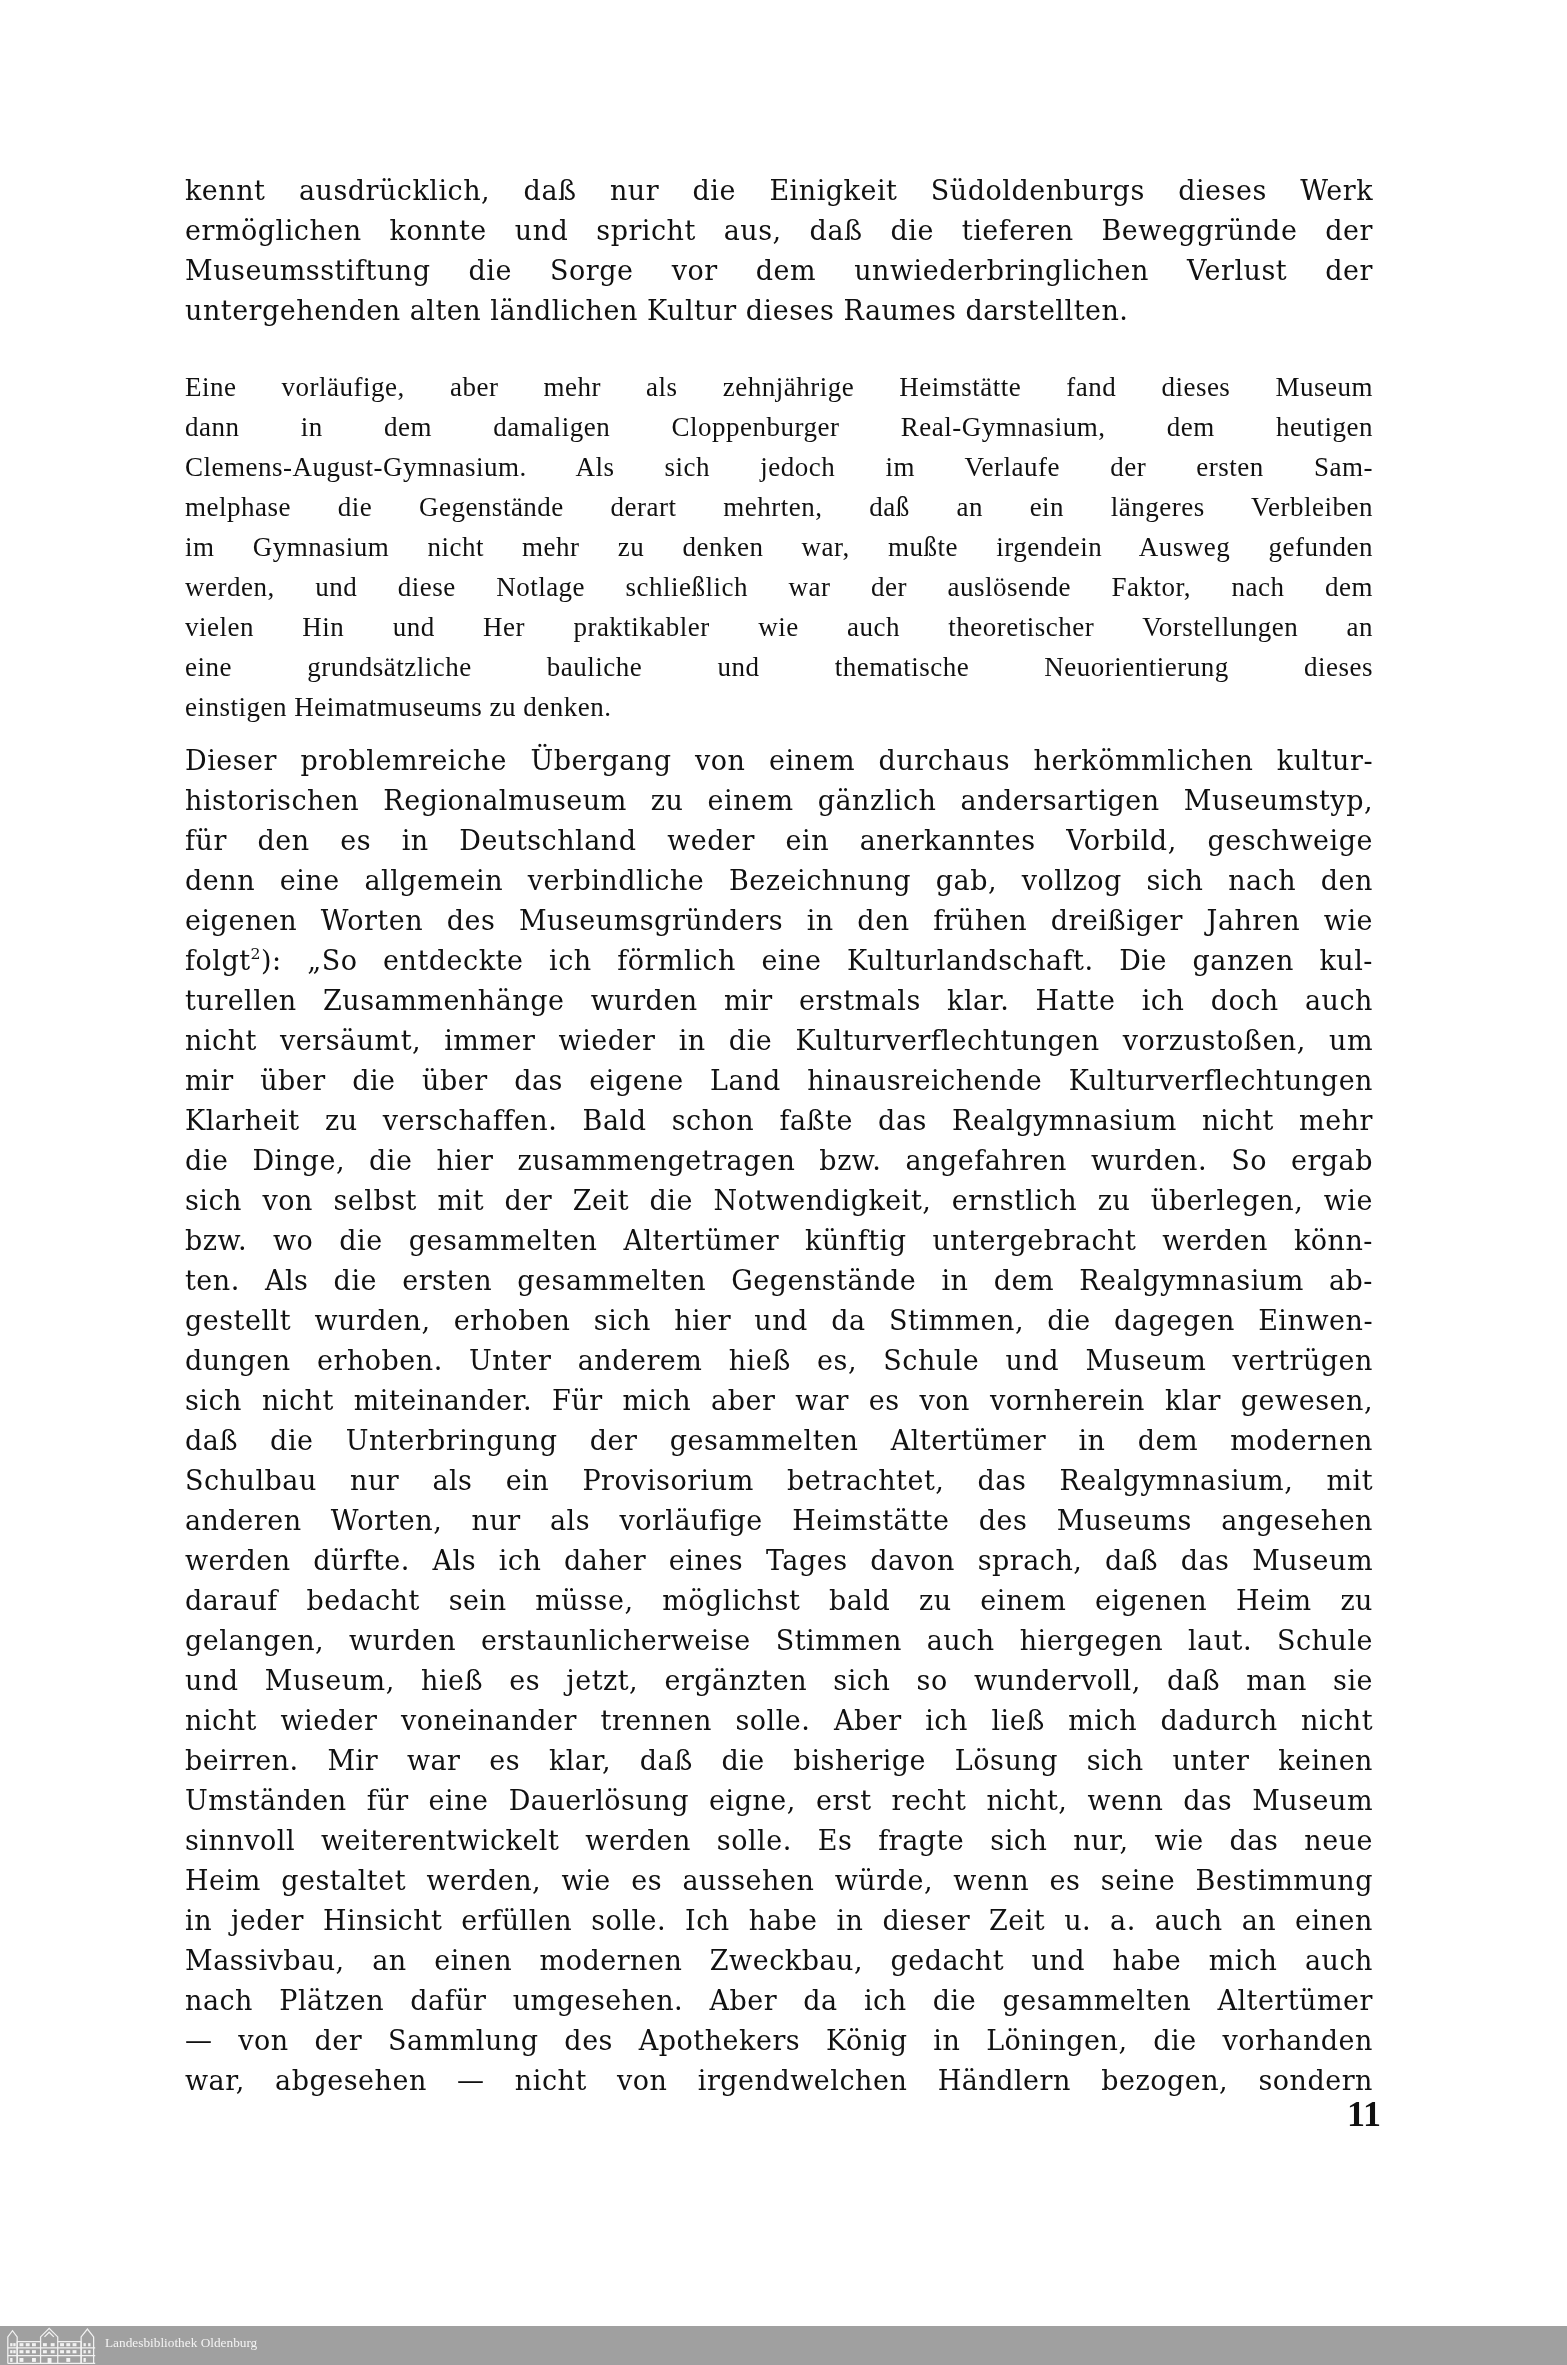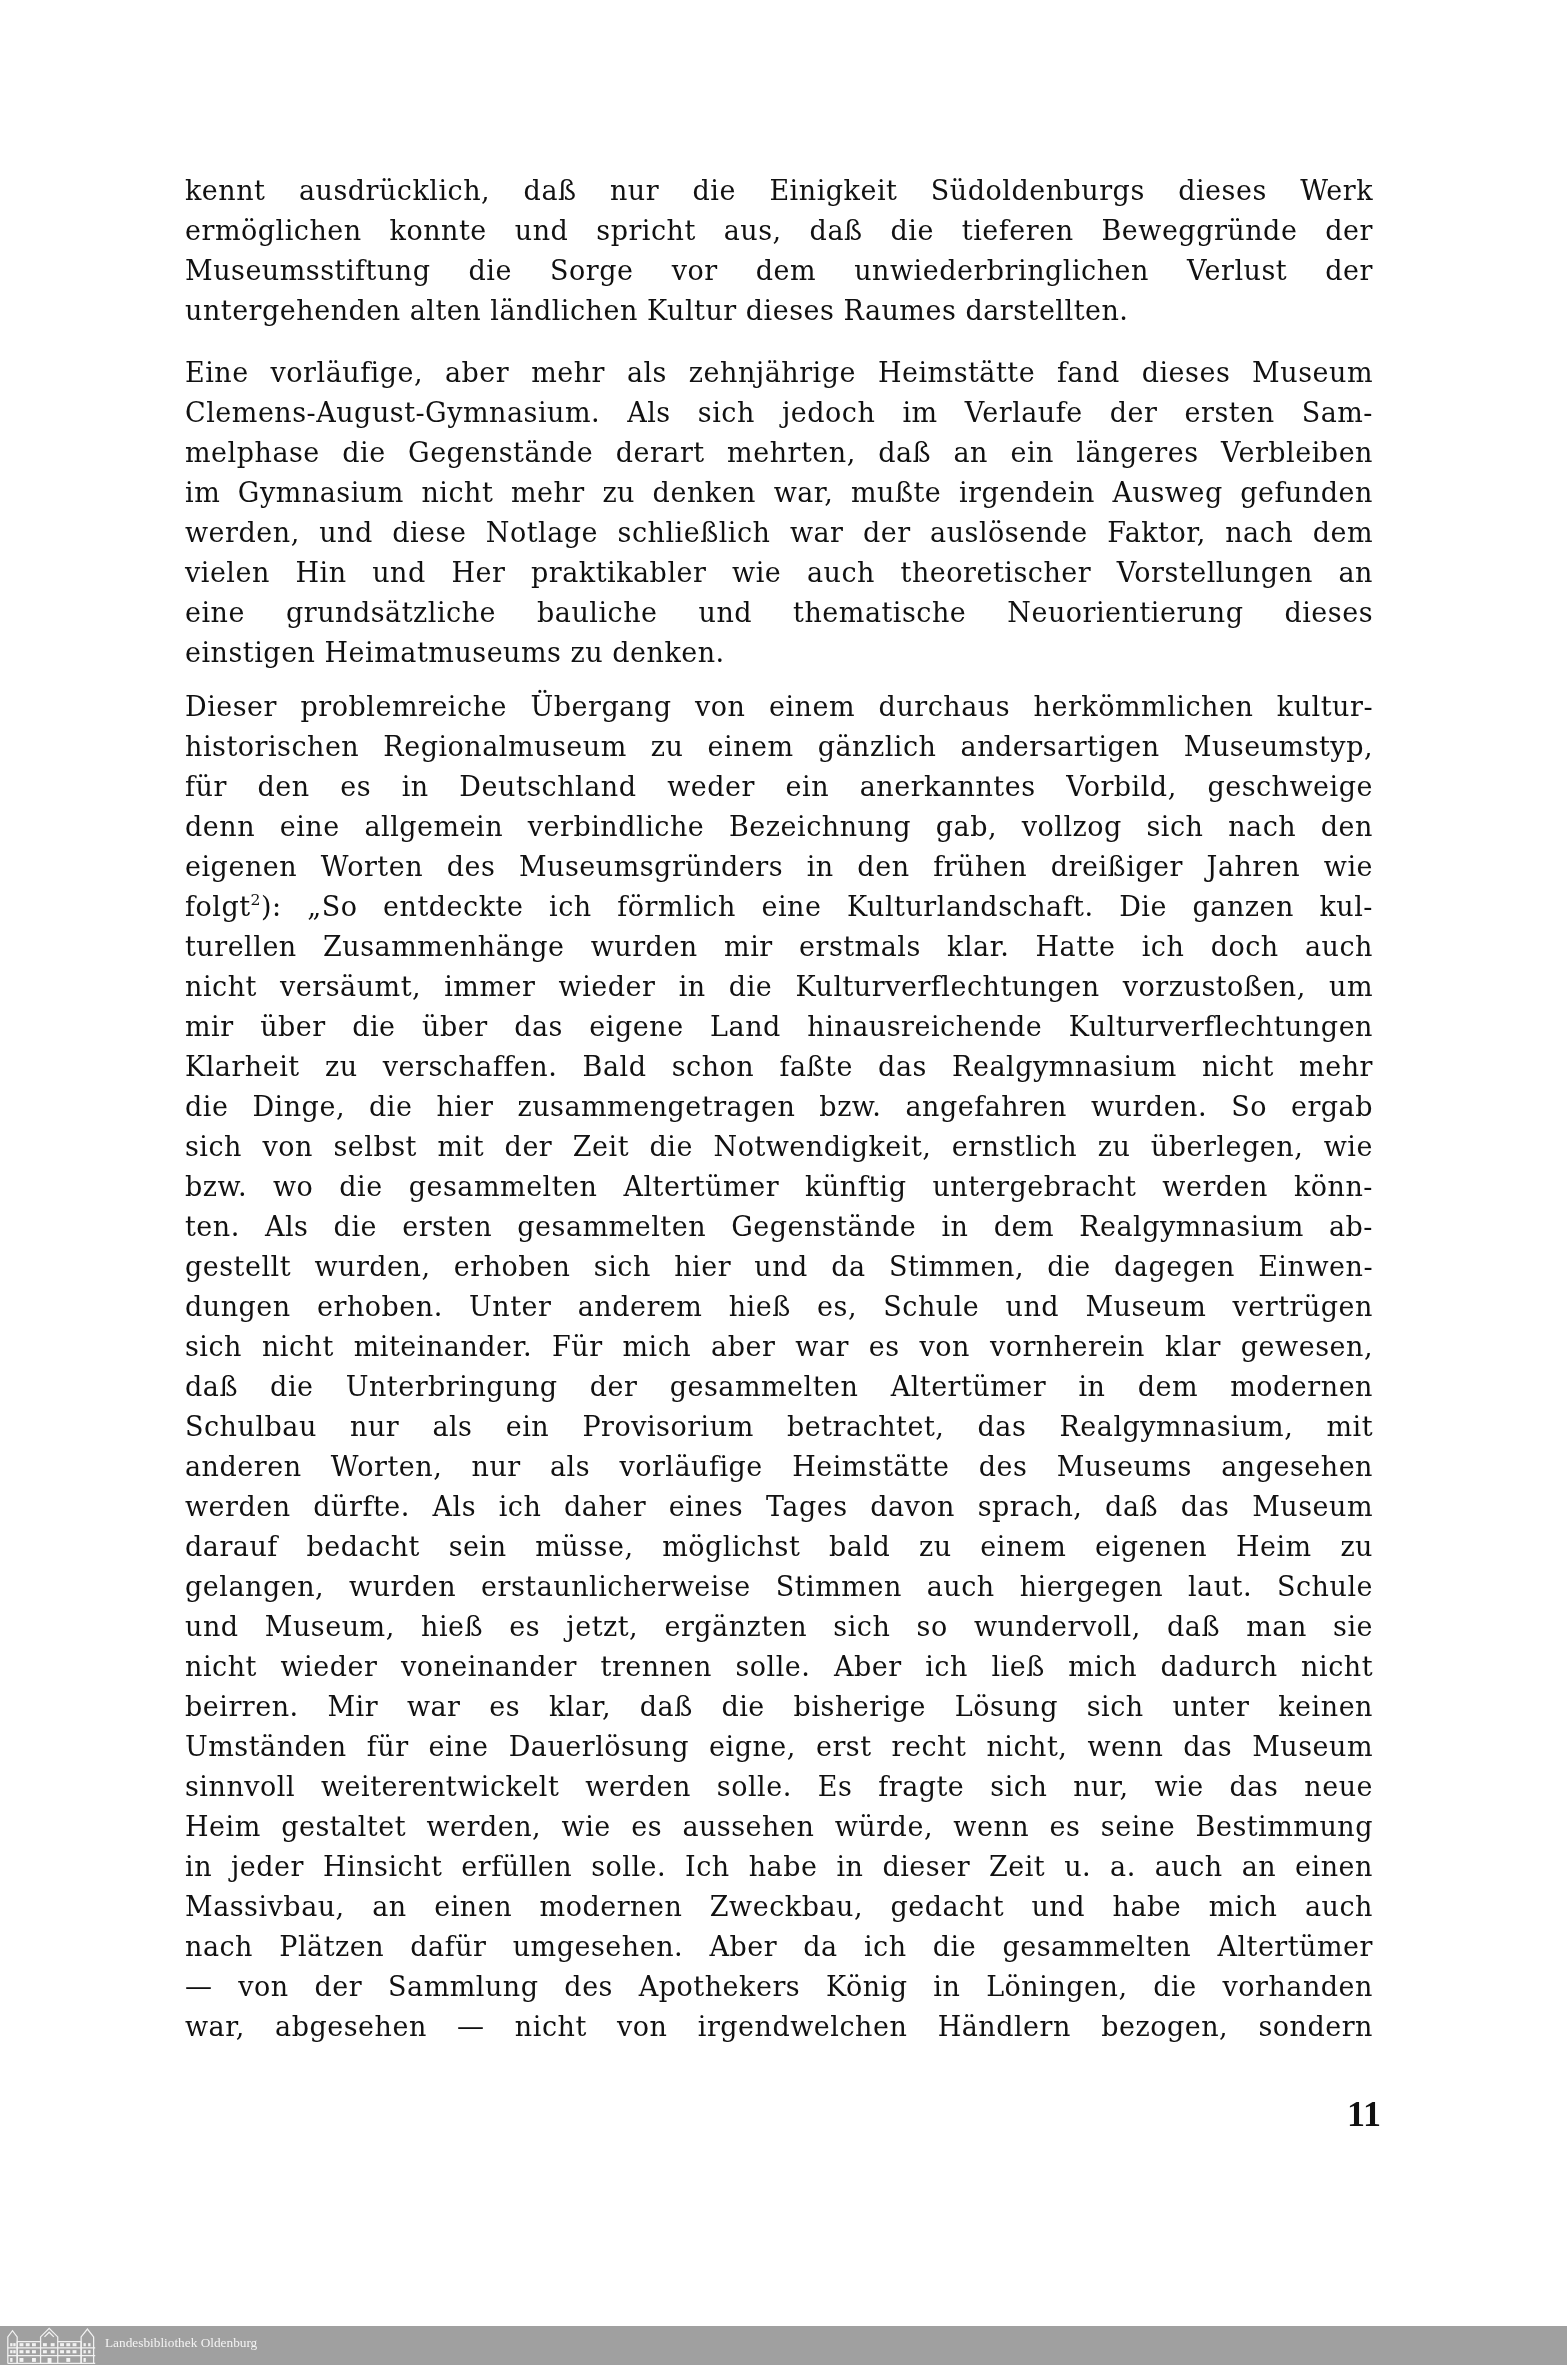--- a/index.html
+++ b/index.html
@@ -15,21 +15,21 @@
     line-height: 40px;
     color: #111111;
     letter-spacing: 0.5px;
   }
   .para {
     margin: 0;
     text-align: justify;
     hyphens: manual;
   }
   .para + .para { margin-top: 11px; }
-  .para.p2 { margin-top: 22px; }
+  .para.p2 { margin-top: 36px; font-family: Liberation Serif, serif; }
   .para.p3 { margin-top: 14px; }
   .line { display: block; text-align: justify; text-align-last: justify; white-space: nowrap; height: 40px; overflow: visible; }
   .line.last { text-align-last: left; }
   .sup { font-size: 15.7px; vertical-align: 11px; line-height: 0; }
   .page-number {
     position: absolute;
     left: 1347px;
     top: 2093px;
     font-family: "Liberation Serif", "DejaVu Serif", serif;
     font-weight: bold;
@@ -63,20 +63,21 @@
 <div class="page">
   <div class="text-block">
     <div class="para p1">
       <span class="line">kennt ausdrücklich, daß nur die Einigkeit Südoldenburgs dieses Werk</span>
       <span class="line">ermöglichen konnte und spricht aus, daß die tieferen Beweggründe der</span>
       <span class="line">Museumsstiftung die Sorge vor dem unwiederbringlichen Verlust der</span>
       <span class="line last">untergehenden alten ländlichen Kultur dieses Raumes darstellten.</span>
     </div>
     <div class="para p2">
       <span class="line">Eine vorläufige, aber mehr als zehnjährige Heimstätte fand dieses Museum</span>
+      <span class="line">dann in dem damaligen Cloppenburger Real-Gymnasium, dem heutigen</span>
       <span class="line">Clemens-August-Gymnasium. Als sich jedoch im Verlaufe der ersten Sam-</span>
       <span class="line">melphase die Gegenstände derart mehrten, daß an ein längeres Verbleiben</span>
       <span class="line">im Gymnasium nicht mehr zu denken war, mußte irgendein Ausweg gefunden</span>
       <span class="line">werden, und diese Notlage schließlich war der auslösende Faktor, nach dem</span>
       <span class="line">vielen Hin und Her praktikabler wie auch theoretischer Vorstellungen an</span>
       <span class="line">eine grundsätzliche bauliche und thematische Neuorientierung dieses</span>
       <span class="line last">einstigen Heimatmuseums zu denken.</span>
     </div>
     <div class="para p3">
       <span class="line">Dieser problemreiche Übergang von einem durchaus herkömmlichen kultur-</span>

